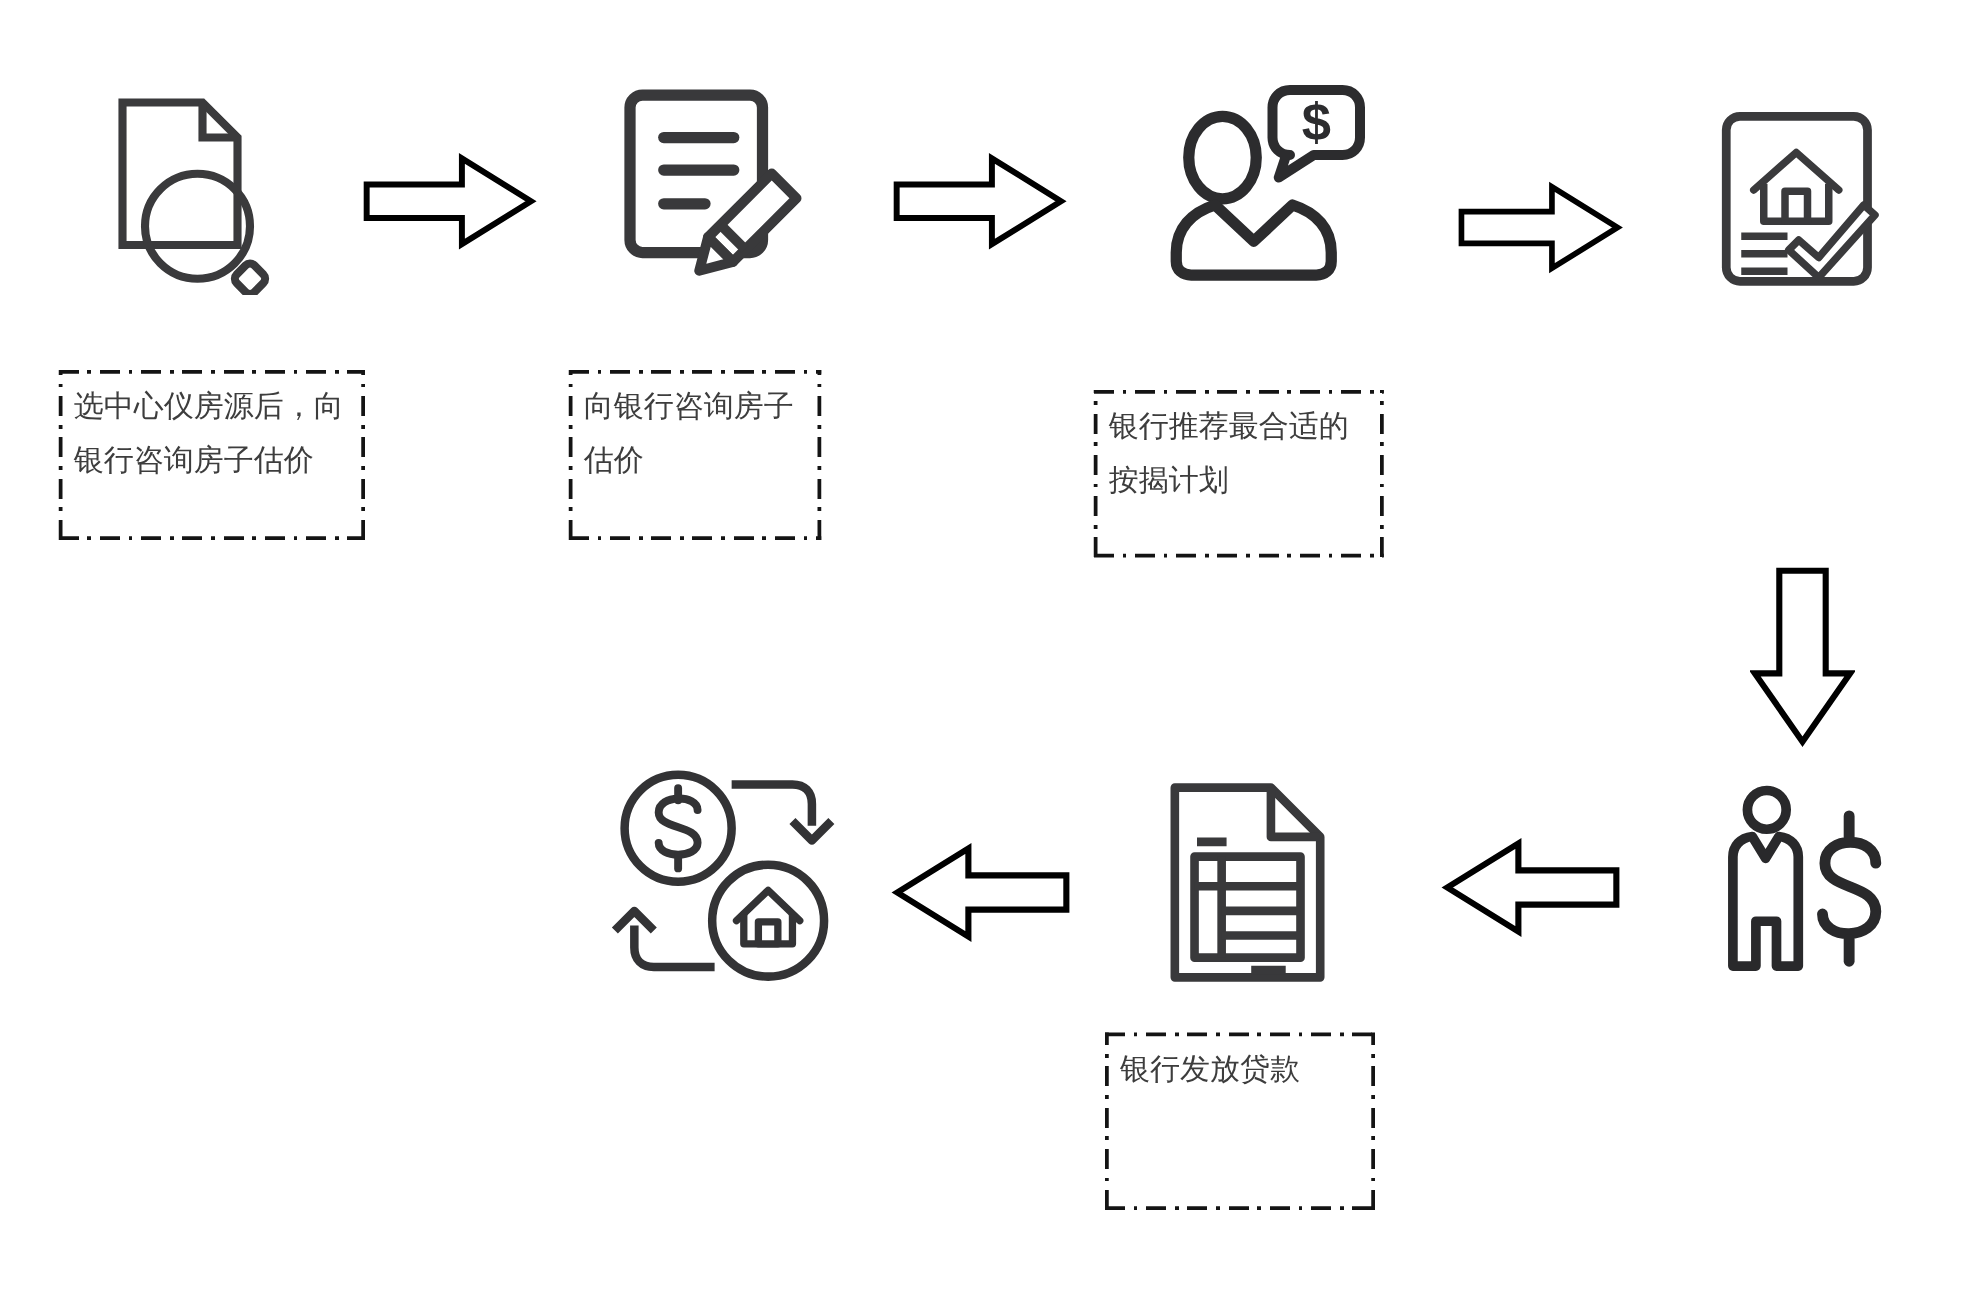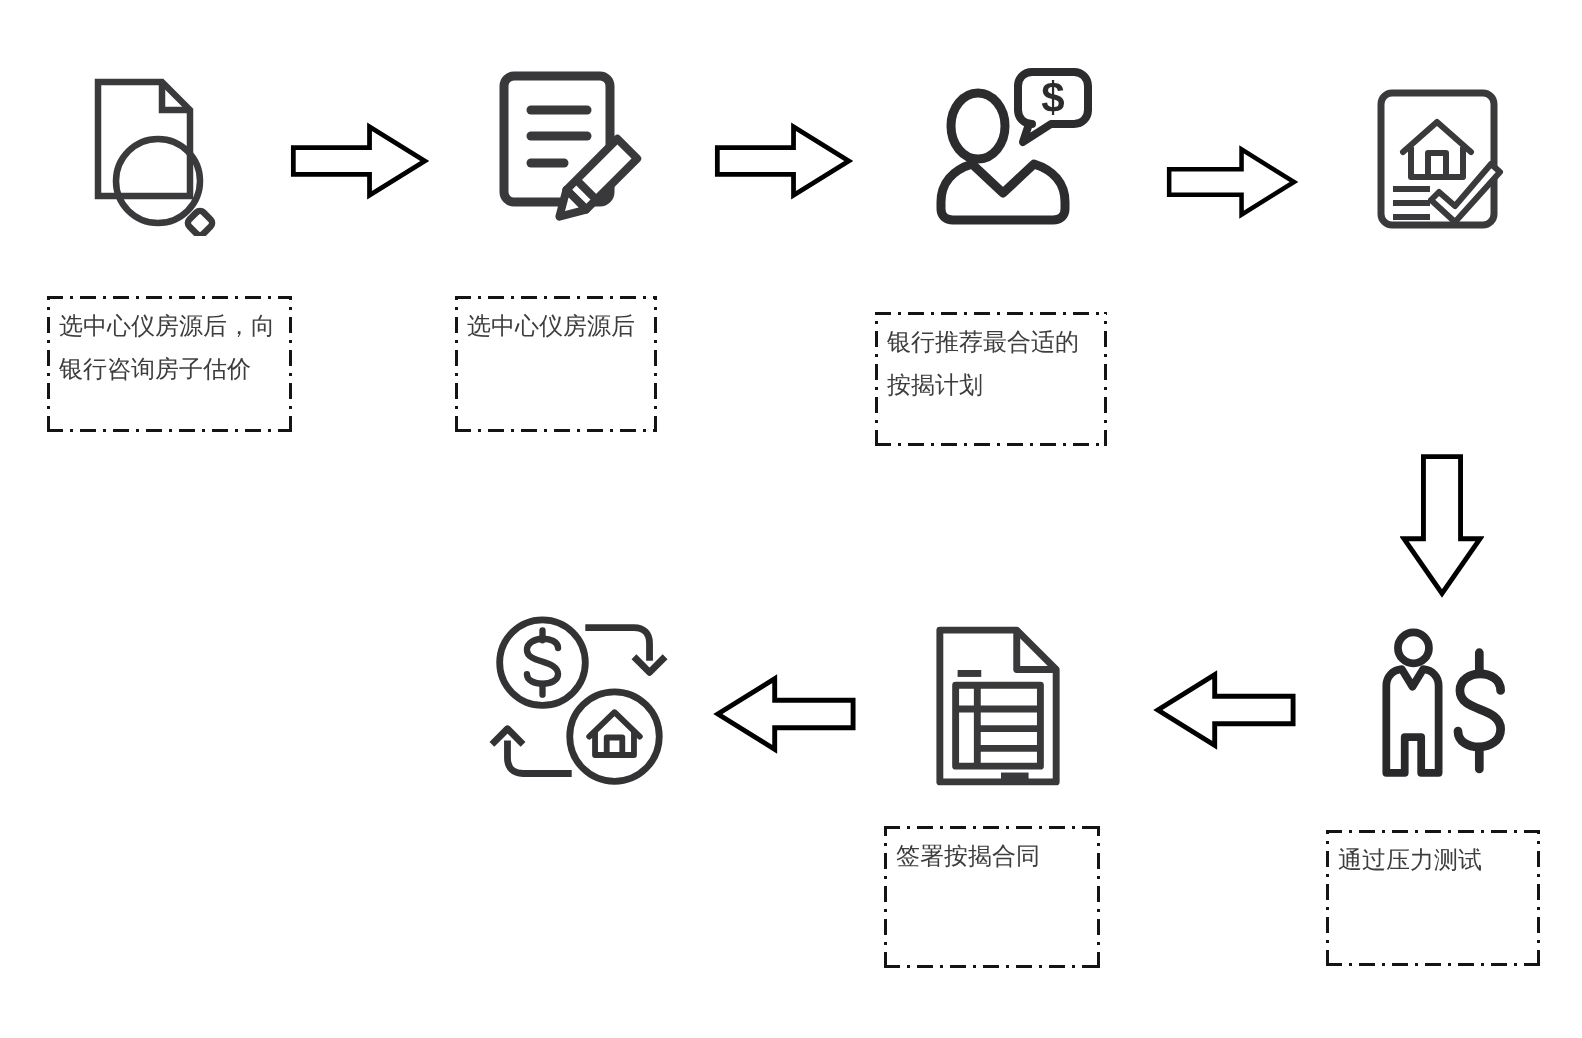--- a/index.html
+++ b/index.html
@@ -87,21 +87,21 @@
     <polygon points="4,28 84,28 84,6 142,42 84,78 84,56 4,56" fill="#ffffff" stroke="#000000" stroke-width="5"></polygon>
   </svg>
   <svg class="abs" style="left:713px;top:121px" width="142" height="80" viewBox="0 0 148 84">
     <polygon points="4,28 84,28 84,6 142,42 84,78 84,56 4,56" fill="#ffffff" stroke="#000000" stroke-width="5"></polygon>
   </svg>
   <svg class="abs" style="left:1160px;top:144px" width="145" height="76" viewBox="0 0 148 84">
     <polygon points="4,28 84,28 84,6 142,42 84,78 84,56 4,56" fill="#ffffff" stroke="#000000" stroke-width="5"></polygon>
   </svg>
 
   <div class="step-label" style="left:47px;top:296px;width:245px;height:136px">选中心仪房源后，向银行咨询房子估价</div>
-  <div class="step-label" style="left:455px;top:296px;width:202px;height:136px">选中心仪房源后</div>
+  <div class="step-label" style="left:455px;top:296px;width:202px;height:136px">向银行咨询房子估价</div>
   <div class="step-label" style="left:875px;top:312px;width:232px;height:134px">银行推荐最合适的按揭计划</div>
 
   <svg class="abs" style="left:1400px;top:452px" width="84" height="148" viewBox="0 0 86 150">
     <polygon points="24,4 62,4 62,88 82,88 43,144 4,88 24,88" fill="#ffffff" stroke="#000000" stroke-width="5"></polygon>
   </svg>
 
   <svg class="abs" style="left:1365px;top:622px" width="155" height="168" viewBox="0 0 160 172">
     <g fill="none" stroke="#29292b" stroke-width="8" stroke-linejoin="round">
       <circle cx="50" cy="26" r="16" fill="#ffffff"></circle>
       <path d="M38 48 L49 66 L60 48 C70 49 76 56 76 65 L76 155 L58 155 L58 118 L41 118 L41 155 L22 155 L22 65 C22 56 28 49 38 48 Z" fill="#ffffff"></path>
@@ -148,16 +148,15 @@
     </g>
   </svg>
 
   <svg class="abs" style="left:1152px;top:668px" width="145" height="84" viewBox="0 0 148 84">
     <polygon points="144,28 64,28 64,6 6,42 64,78 64,56 144,56" fill="#ffffff" stroke="#000000" stroke-width="5"></polygon>
   </svg>
   <svg class="abs" style="left:712px;top:672px" width="145" height="84" viewBox="0 0 148 84">
     <polygon points="144,28 64,28 64,6 6,42 64,78 64,56 144,56" fill="#ffffff" stroke="#000000" stroke-width="5"></polygon>
   </svg>
 
-  <div class="step-label" style="left:1326px;top:830px;width:214px;height:136px">通过压力测试</div>
-  <div class="step-label" style="left:884px;top:826px;width:216px;height:142px">签署按揭合同</div>
+  <div class="step-label" style="left:884px;top:826px;width:216px;height:142px">银行发放贷款</div>
 
 </div>
 
 </body></html>

